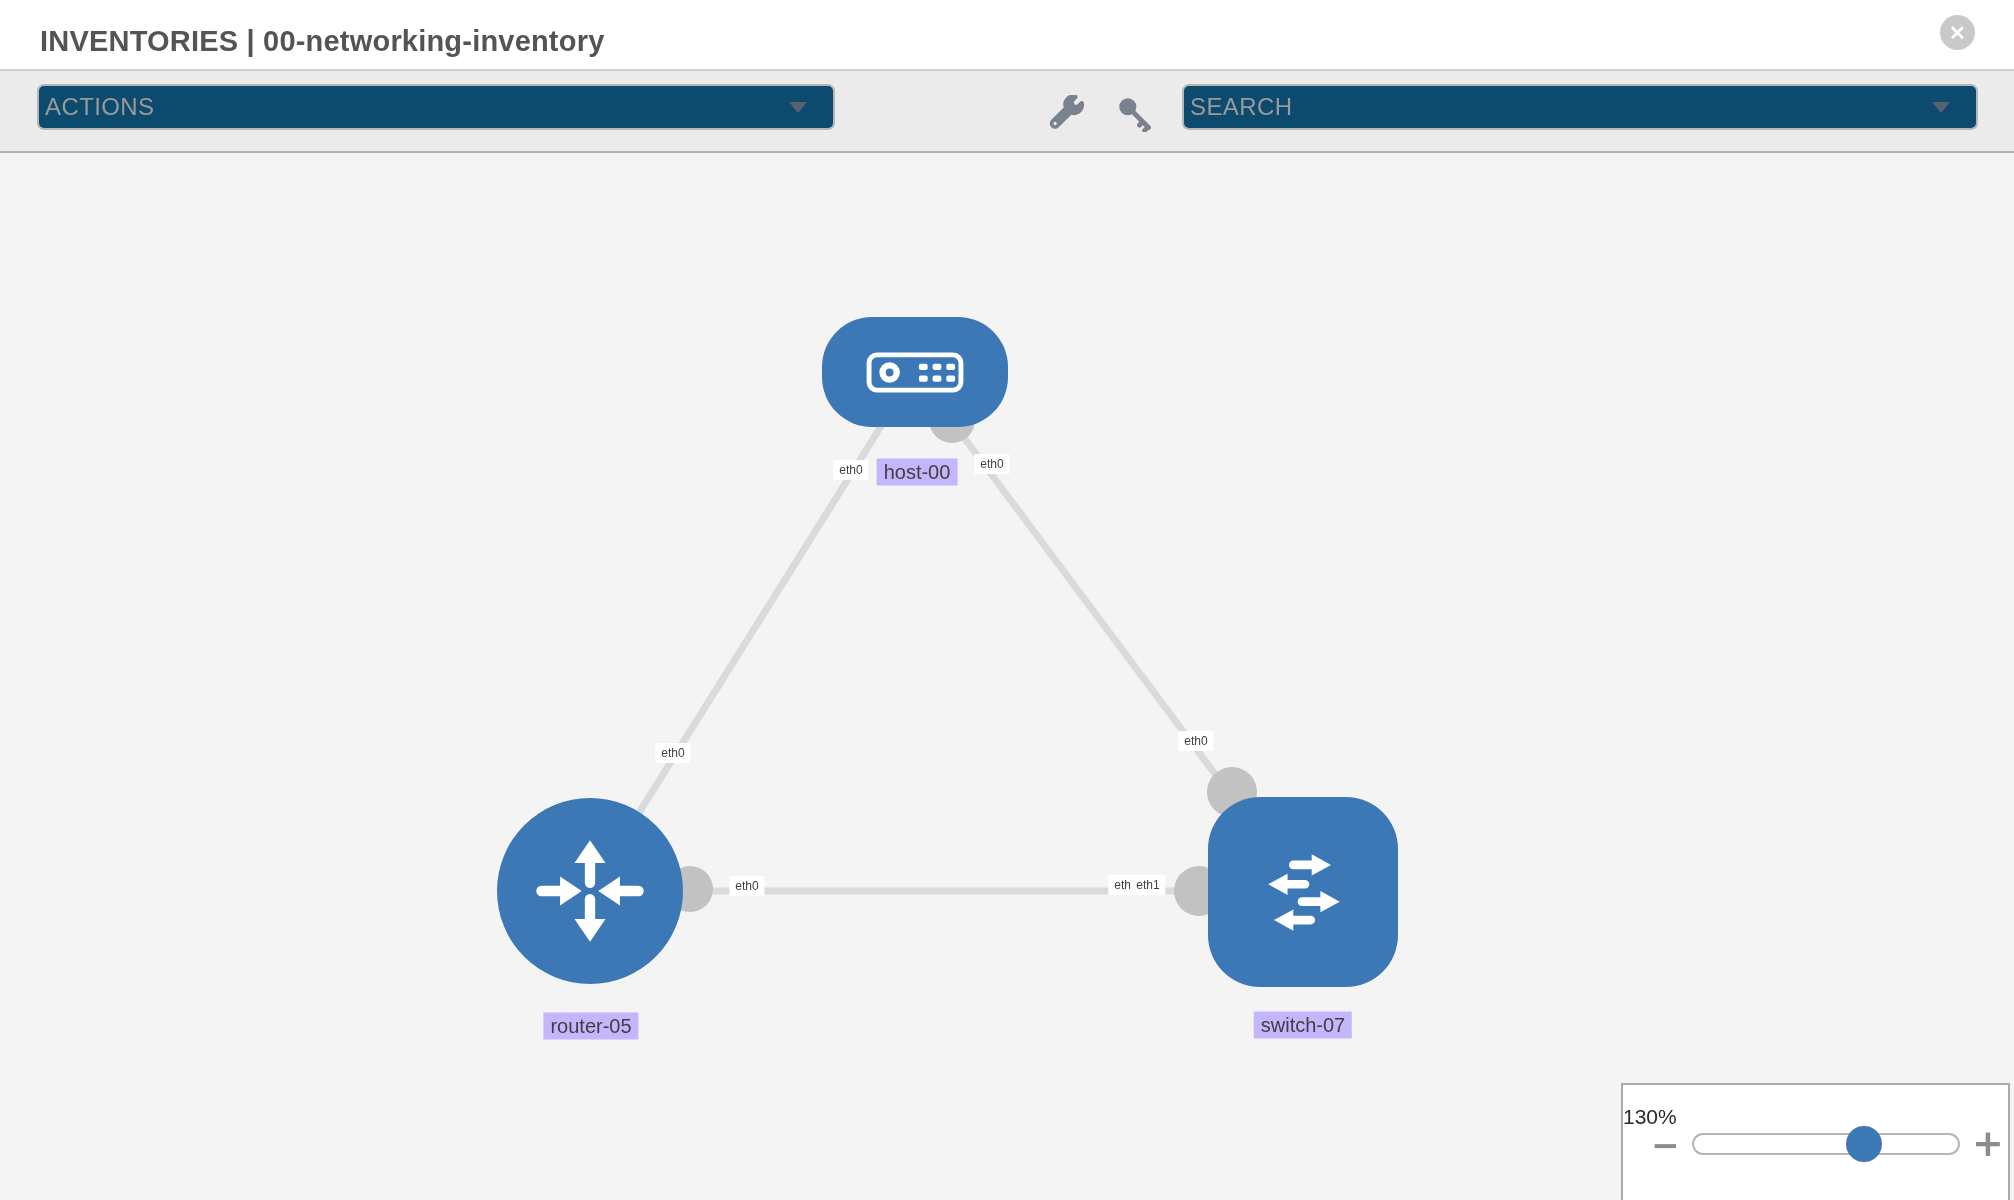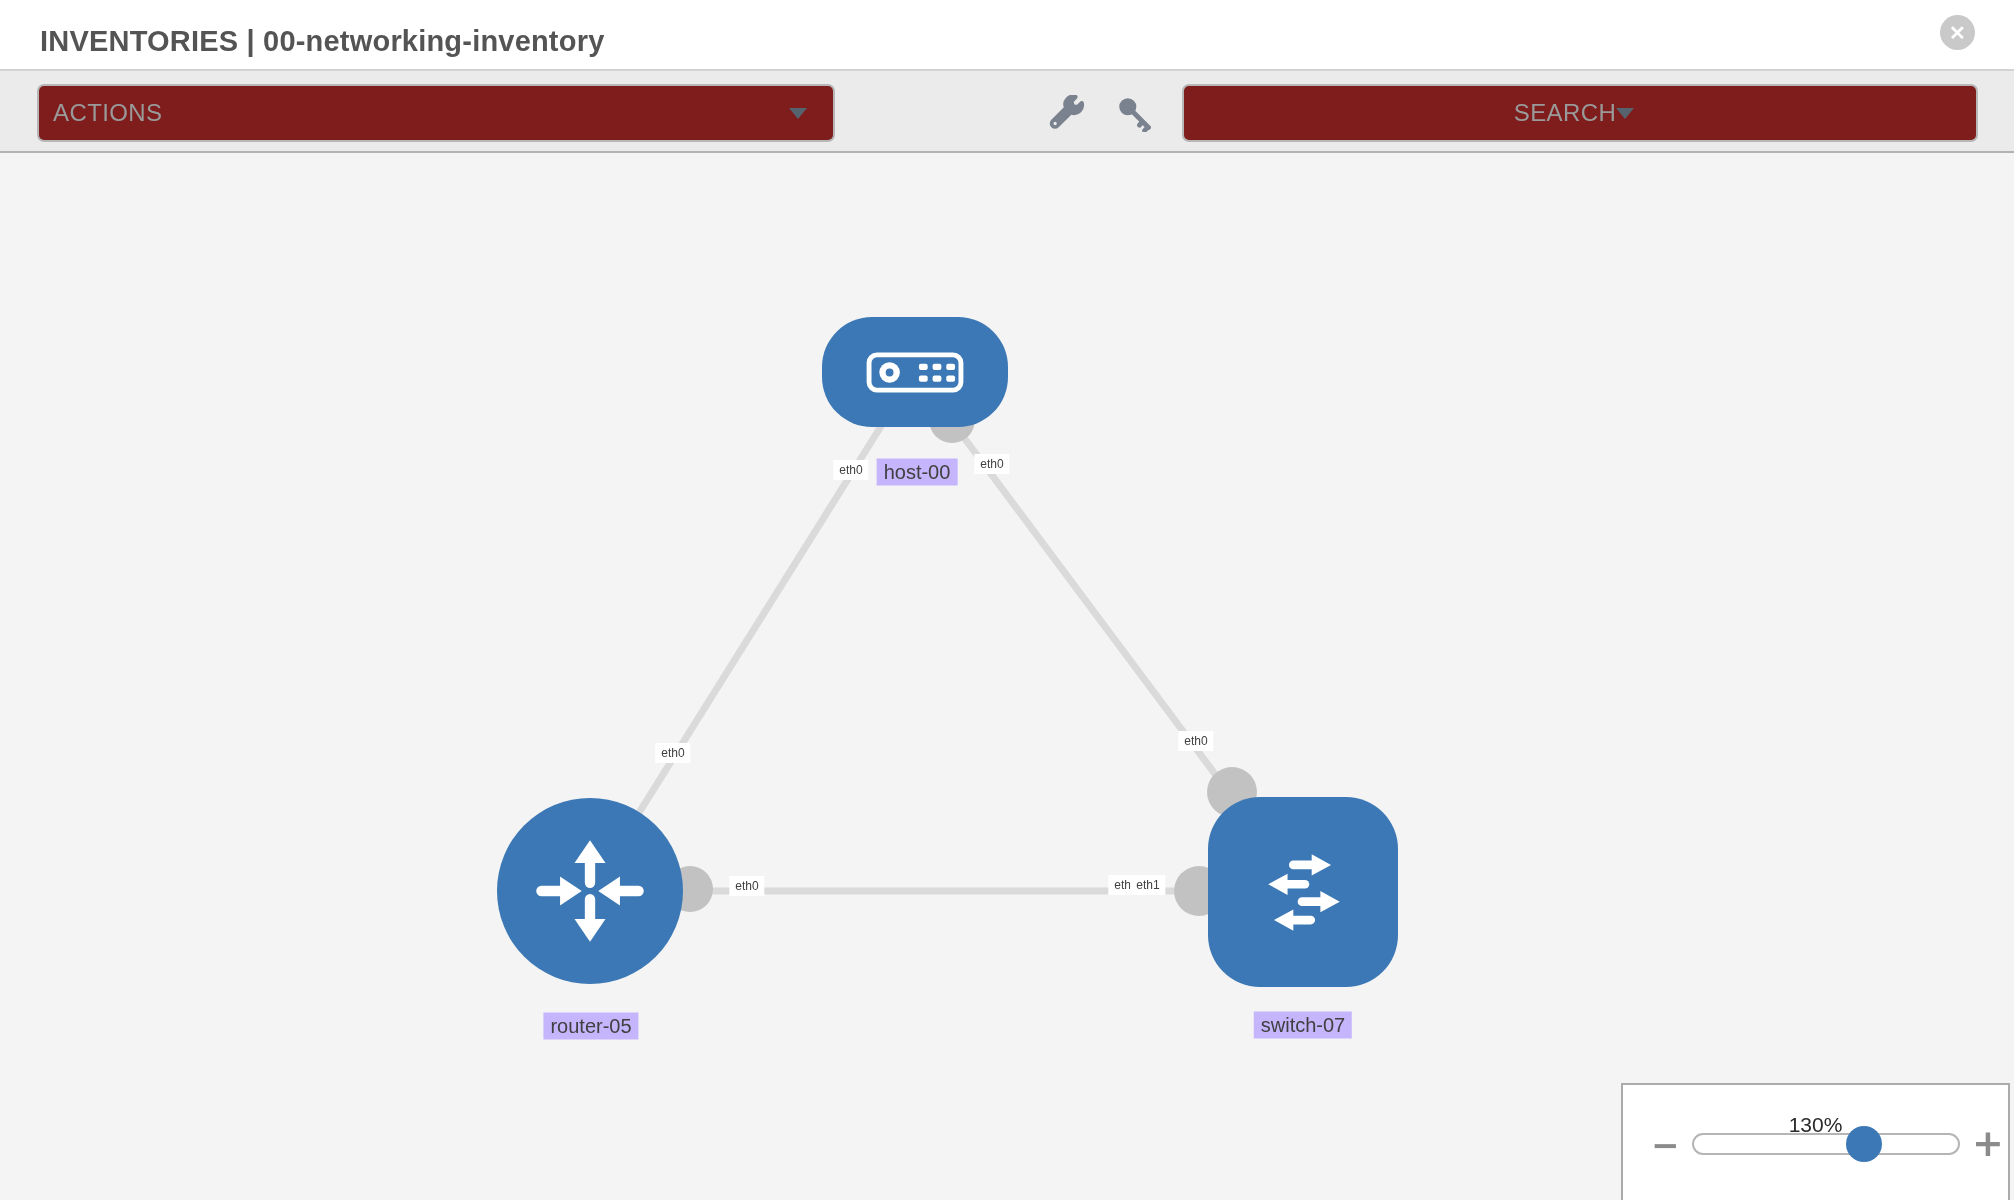--- a/index.html
+++ b/index.html
@@ -22,32 +22,32 @@
     background:#c9c9c9;color:#fff;display:flex;align-items:center;justify-content:center;
     font-size:20px;font-weight:bold;cursor:pointer;user-select:none;
   }
   
   .toolbar{
     position:absolute;left:0;top:71px;width:100%;height:82px;
     background:var(--toolbar_bg,#ebebeb);border-bottom:2px solid #b2b2b2;
     box-sizing:border-box;z-index:5;
   }
   .dropdown{
-    position:absolute;top:13px;height:58px;background:#7f1d1d;
+    position:absolute;top:13px;height:46px;background:#0c4a6e;
     border:2px solid var(--control_border,#b7b7b7);border-radius:7px;box-sizing:border-box;
     display:flex;align-items:center;justify-content:space-between;
-    padding:0 26px 0 14px;cursor:pointer;
+    padding:0 26px 0 6px;cursor:pointer;
   }
   .dropdown .ph{font-size:24px;color:var(--muted_text,#9a9a9a);letter-spacing:0.4px;}
   .caret{
     width:0;height:0;border-left:9px solid transparent;border-right:9px solid transparent;
     border-top:11px solid #56636e;
   }
   .dd-actions{left:37px;width:798px;}
-  .dd-search{left:1182px;width:796px;justify-content:center;}
+  .dd-search{left:1182px;width:796px;}
   .tool-btn{position:absolute;width:40px;height:40px;cursor:pointer;
     display:flex;align-items:center;justify-content:center;}
   .tool-wrench{left:1047px;top:22px;}
   .tool-key{left:1115px;top:23px;}
   .tool-btn svg{fill:var(--icon_slate,#79828e);stroke:var(--icon_slate,#79828e);}
   
   .links-svg{position:absolute;left:0;top:0;width:2014px;height:1200px;z-index:1;}
   .link{stroke:var(--link_gray,#dadada);stroke-width:7;fill:none;}
   .port{fill:var(--port_gray,#c2c2c2);}
   .node{
@@ -63,21 +63,21 @@
   }
   .iface-label{
     position:absolute;z-index:3;transform:translate(-50%,-50%);white-space:nowrap;
     background:#fff;color:var(--label_text,#404040);font-size:12px;padding:3px 6px;
   }
   
   .zoom-panel{
     position:absolute;left:1621px;top:1083px;width:389px;height:130px;background:#fff;
     border:2px solid #ababab;box-sizing:border-box;z-index:6;
   }
-  .zoom-level{margin-top:28px;text-align:center;font-size:21px;color:#2b2b2b;}
+  .zoom-level{margin-top:20px;font-size:21px;color:#2b2b2b;}
   .zoom-btn{
     position:absolute;color:#8b8b8b;font-weight:bold;cursor:pointer;line-height:1;user-select:none;
     font-family:"DejaVu Sans",sans-serif;
   }
   .zoom-minus{left:28px;top:43px;font-size:34px;}
   .zoom-plus{left:349px;top:39px;font-size:38px;}
   .zoom-slider{
     position:absolute;left:69px;top:48px;width:268px;height:22px;background:#fff;
     border:2px solid #b5b5b5;border-radius:12px;box-sizing:border-box;cursor:pointer;
   }

